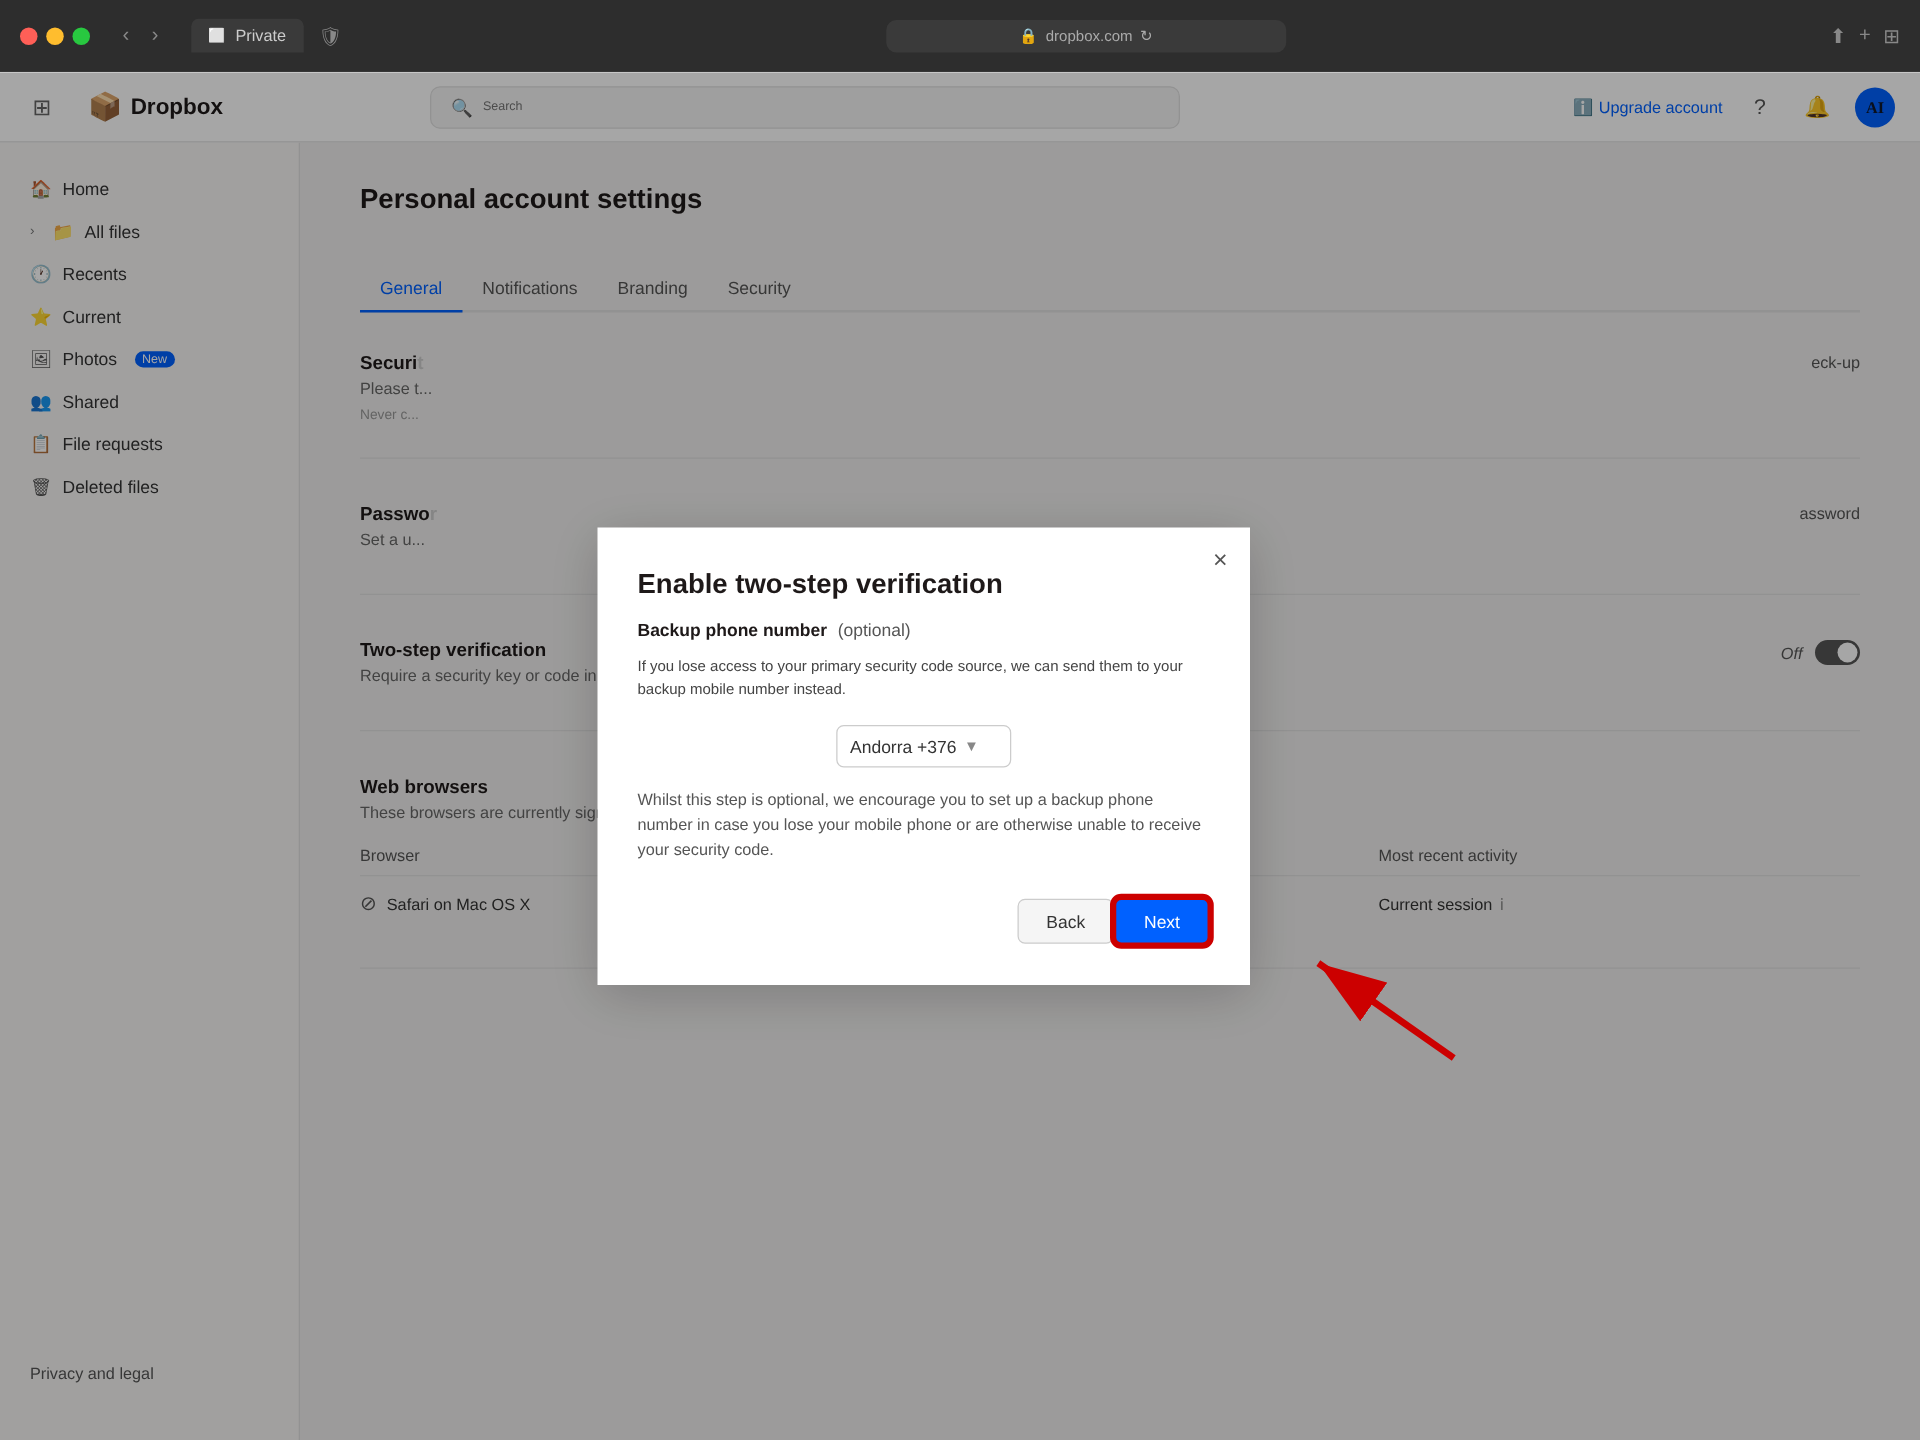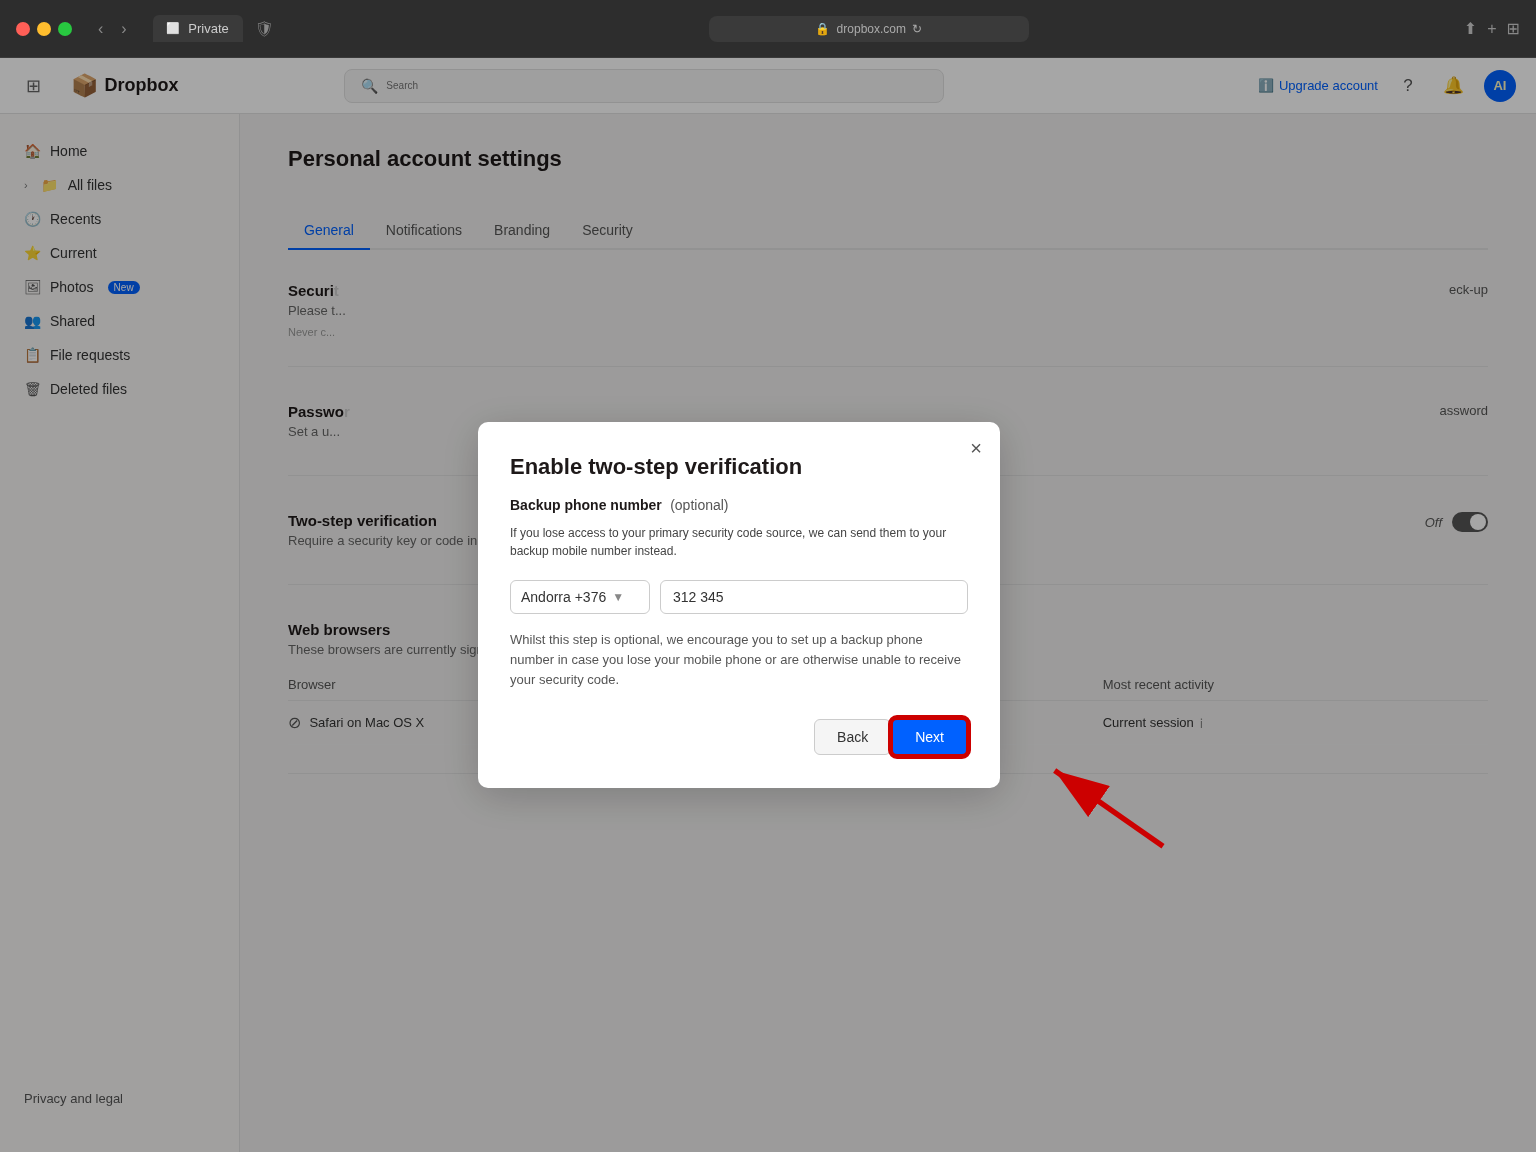--- a/index.html
+++ b/index.html
@@ -59,21 +59,21 @@
       padding: 8px 16px;
       display: flex;
       align-items: center;
       gap: 8px;
     }
     .search-bar input { background: none; border: none; outline: none; font-size: 10px; color: #333; width: 100%; }
     .search-icon { color: #666; font-size: 14px; }
     .nav-right { display: flex; align-items: center; gap: 14px; margin-left: auto; }
     .upgrade-link { color: #0061ff; font-size: 13px; cursor: pointer; display: flex; align-items: center; gap: 4px; }
     .nav-icon-btn { background: none; border: none; color: #555; font-size: 17px; cursor: pointer; width: 32px; height: 32px; display: flex; align-items: center; justify-content: center; border-radius: 50%; }
-    .avatar { width: 32px; height: 32px; border-radius: 50%; background: #0061ff; color: #fef9c3; font-size: 13px; font-weight: 600; display: flex; align-items: center; justify-content: center; }
+    .avatar { width: 32px; height: 32px; border-radius: 50%; background: #0061ff; color: #0f172a; font-size: 13px; font-weight: 600; display: flex; align-items: center; justify-content: center; font-family: Liberation Serif, serif; }
 
     
     .content-area { display: flex; flex: 1; overflow: hidden; }
 
     
     .sidebar {
       width: 240px;
       background: #f7f6f5;
       border-right: 1px solid #e0e0e0;
       padding: 20px 0;
@@ -144,21 +144,21 @@
       background: rgba(0,0,0,0.35);
       z-index: 100;
       display: flex;
       align-items: center;
       justify-content: center;
     }
 
     
     .modal {
       background: white;
-      border-radius: 10px;
+      border-radius: 0;
       padding: 32px;
       width: 580px;
       max-width: 90%;
       position: relative;
       box-shadow: 0 8px 40px rgba(0,0,0,0.2);
     }
     .modal-title { font-size: 22px; font-weight: 600; color: #1e1919; margin-bottom: 16px; }
     .modal-close {
       position: absolute;
       top: 16px;
@@ -166,21 +166,21 @@
       background: none;
       border: none;
       font-size: 20px;
       color: #555;
       cursor: pointer;
       line-height: 1;
     }
     .modal-field-label { font-size: 14px; font-weight: 700; color: #1e1919; }
     .modal-field-label-opt { font-size: 14px; font-weight: 400; color: #555; margin-left: 4px; }
     .modal-desc { font-size: 12px; color: #444; margin: 10px 0 20px 0; line-height: 1.5; }
-    .phone-row { display: flex; gap: 10px; align-items: center; margin-bottom: 16px; }
+    .phone-row { display: flex; gap: 10px; align-items: center; margin-bottom: 16px; flex-direction: column; }
     .country-select {
       background: #fff;
       border: 1px solid #ccc;
       border-radius: 6px;
       padding: 8px 10px;
       font-size: 14px;
       color: #333;
       cursor: pointer;
       display: flex;
       align-items: center;
@@ -424,21 +424,20 @@
         <span class="modal-field-label-opt">(optional)</span>
       </div>
 
       <div class="modal-desc">If you lose access to your primary security code source, we can send them to your backup mobile number instead.</div>
 
       <div class="phone-row">
         <div class="country-select">
           <span>Andorra +376</span>
           <span class="country-select-arrow">▼</span>
         </div>
-        <input class="phone-input" type="text" value="312 345" style="">
       </div>
 
       <div class="modal-note">Whilst this step is optional, we encourage you to set up a backup phone number in case you lose your mobile phone or are otherwise unable to receive your security code.</div>
 
       <div class="modal-actions">
         <button class="btn-back">Back</button>
         <button class="btn-next">Next</button>
       </div>
     </div>
 

